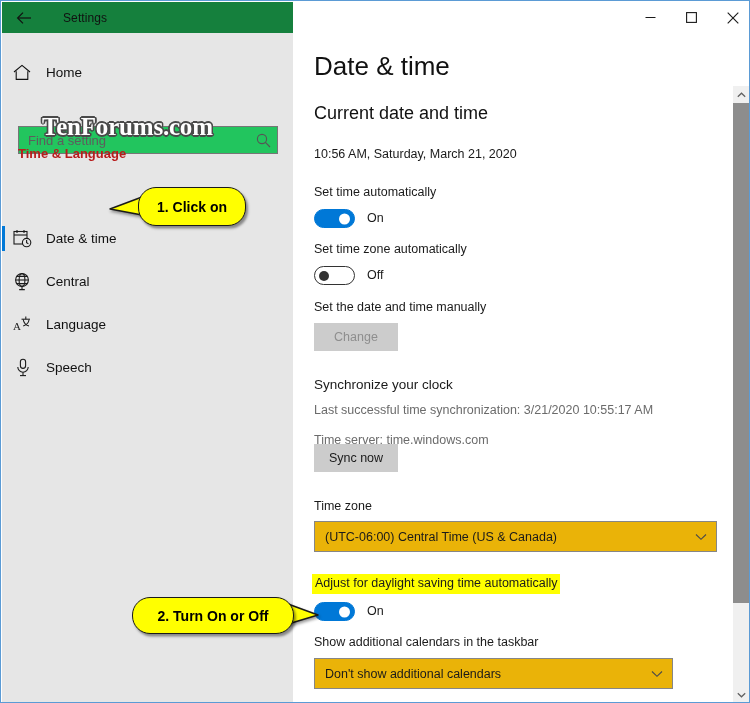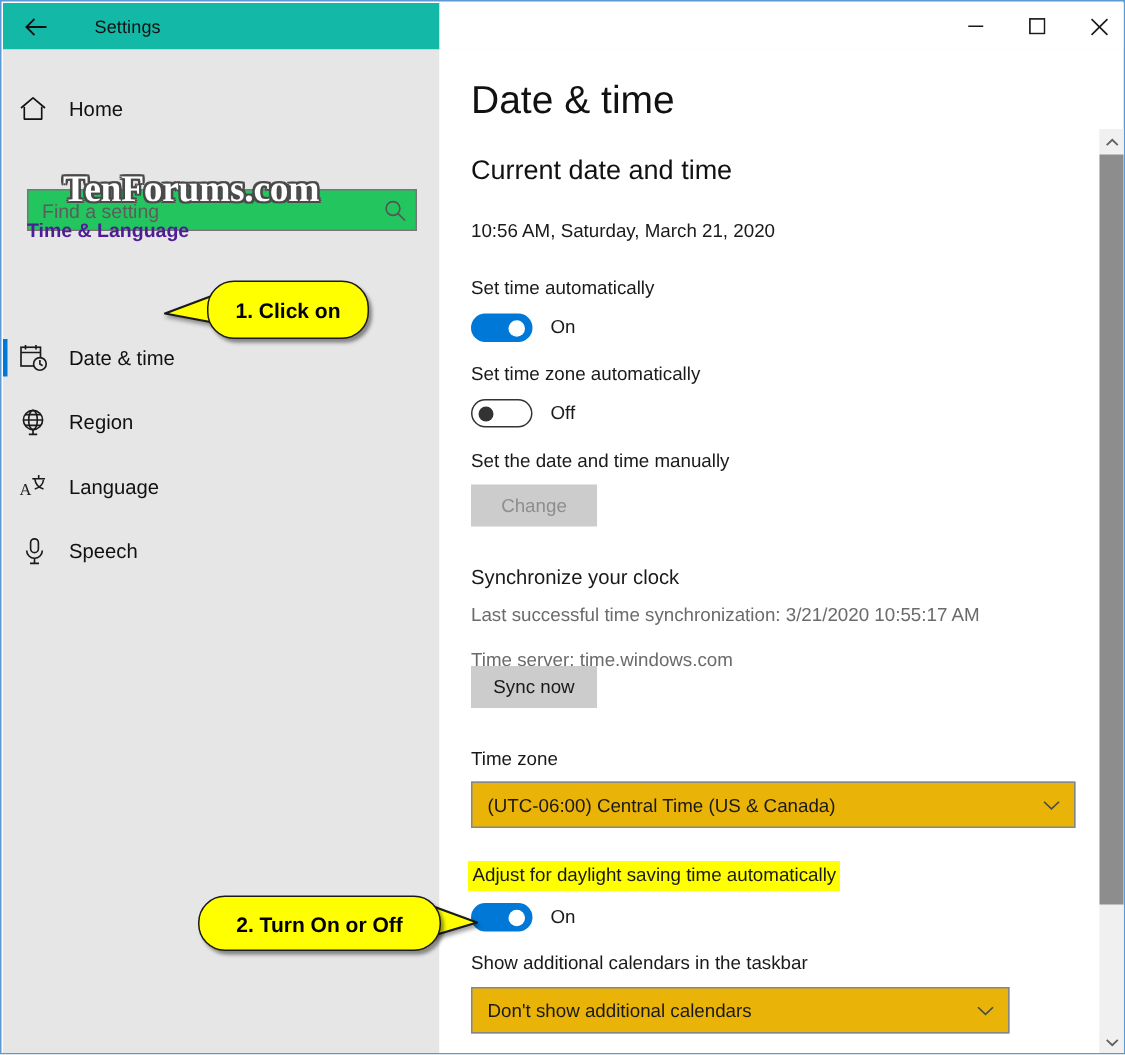--- a/index.html
+++ b/index.html
@@ -28,21 +28,21 @@
   #titlebar {
     position: absolute;
     left: 1px; top: 1px;
     width: 748px; height: 31px;
     background: #e6e6e6;
   }
   #titlebar-left {
     position: absolute;
     left: 0; top: 0;
     width: 291px; height: 31px;
-    background: #14b8a6;
+    background: #15803d;
     display: flex;
     align-items: center;
   }
   #titlebar-right {
     position: absolute;
     left: 291px; top: 0;
     width: 457px; height: 31px;
     background: #ffffff;
   }
   .back-btn {
@@ -138,21 +138,21 @@
        1.6px  0px   0 #4a4a4a;
     pointer-events: none;
     white-space: nowrap;
   }
 
   .group-header {
     position: absolute;
     left: 16px; top: 113px;
     font-size: 13px;
     font-weight: bold;
-    color: #4c1d95;
+    color: #b91c1c;
   }
 
   .nav-item {
     position: absolute;
     left: 0;
     width: 291px; height: 41px;
     display: flex; align-items: center;
   }
   .nav-item .sel-bar {
     position: absolute;
@@ -442,21 +442,21 @@
         <svg width="19" height="19" viewBox="0 0 19 19" aria-hidden="true">
           <g fill="none" stroke="#1b1b1b" stroke-width="1.1">
             <circle cx="9" cy="8" r="6.4"></circle>
             <ellipse cx="9" cy="8" rx="2.9" ry="6.4"></ellipse>
             <path d="M2.8 8 H15.2"></path>
             <path d="M3.6 4.4 H14.4 M3.6 11.6 H14.4"></path>
             <path d="M9 14.4 V17.6 M6.2 17.6 H11.8"></path>
           </g>
         </svg>
       </span>
-      <span class="nav-label">Region</span>
+      <span class="nav-label">Central</span>
     </div>
 
     <div class="nav-item" style="top:271px;">
       <span class="nav-icon">
         <svg width="20" height="19" viewBox="0 0 20 19" aria-hidden="true">
           <text x="0" y="15" font-family="Liberation Serif, serif" font-size="11" fill="#1b1b1b">A</text>
           <g fill="none" stroke="#1b1b1b" stroke-width="1.05">
             <path d="M8.5 4.2 H17"></path>
             <path d="M12.8 1.6 V4.2"></path>
             <path d="M10.2 4.2 Q10.8 9.4 16 11"></path>

